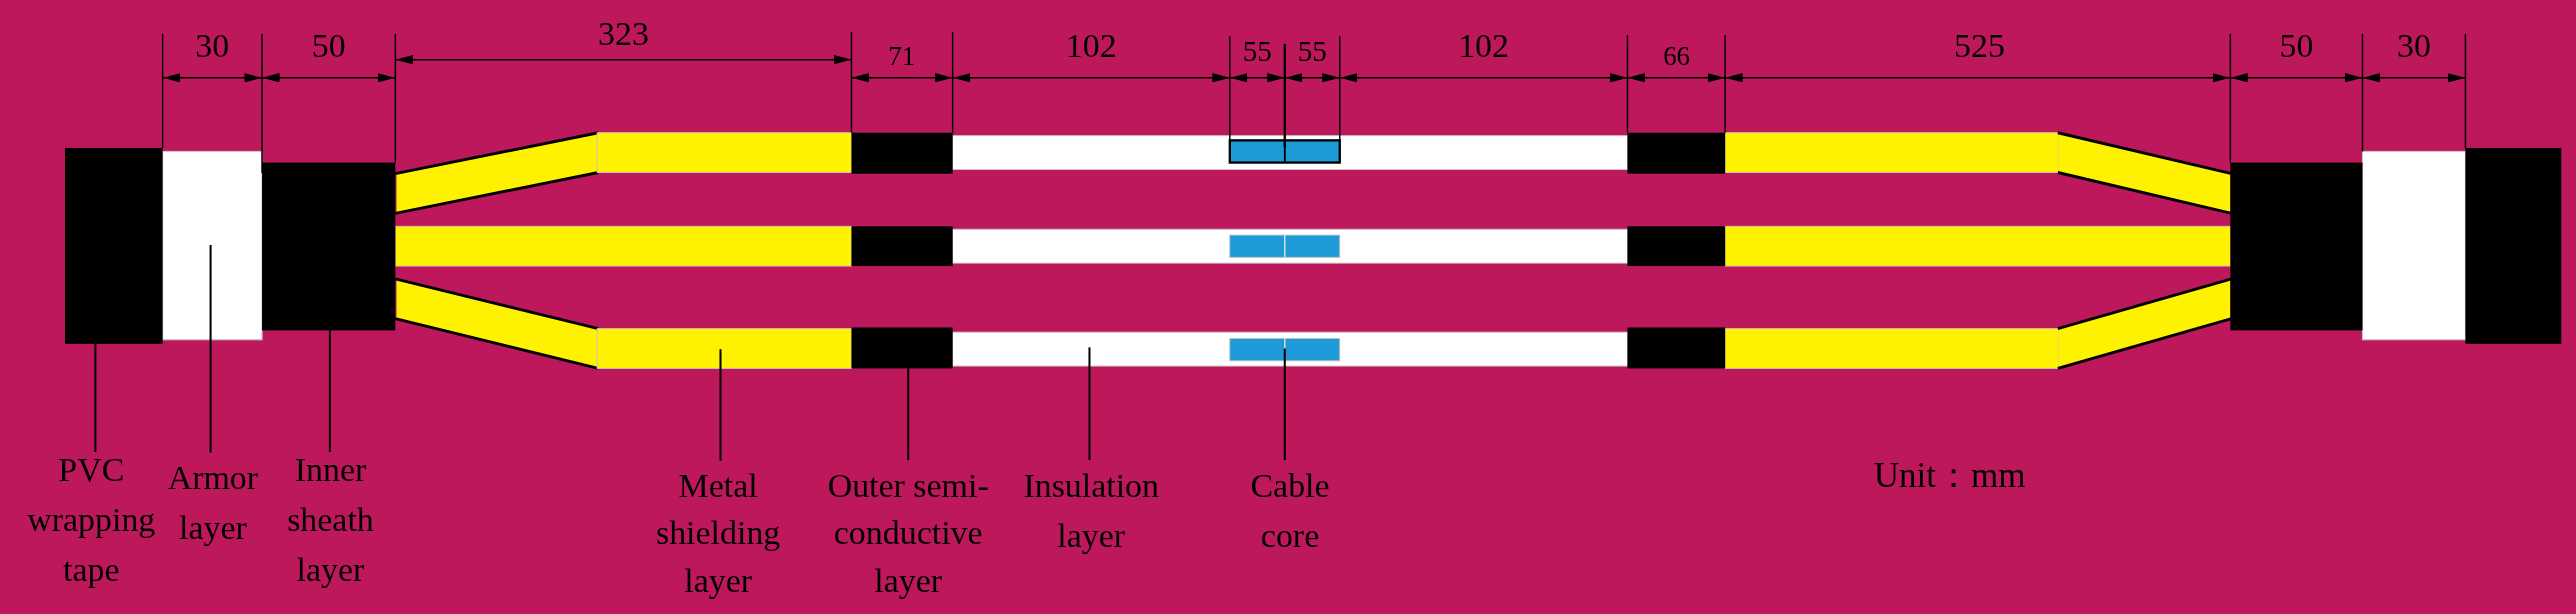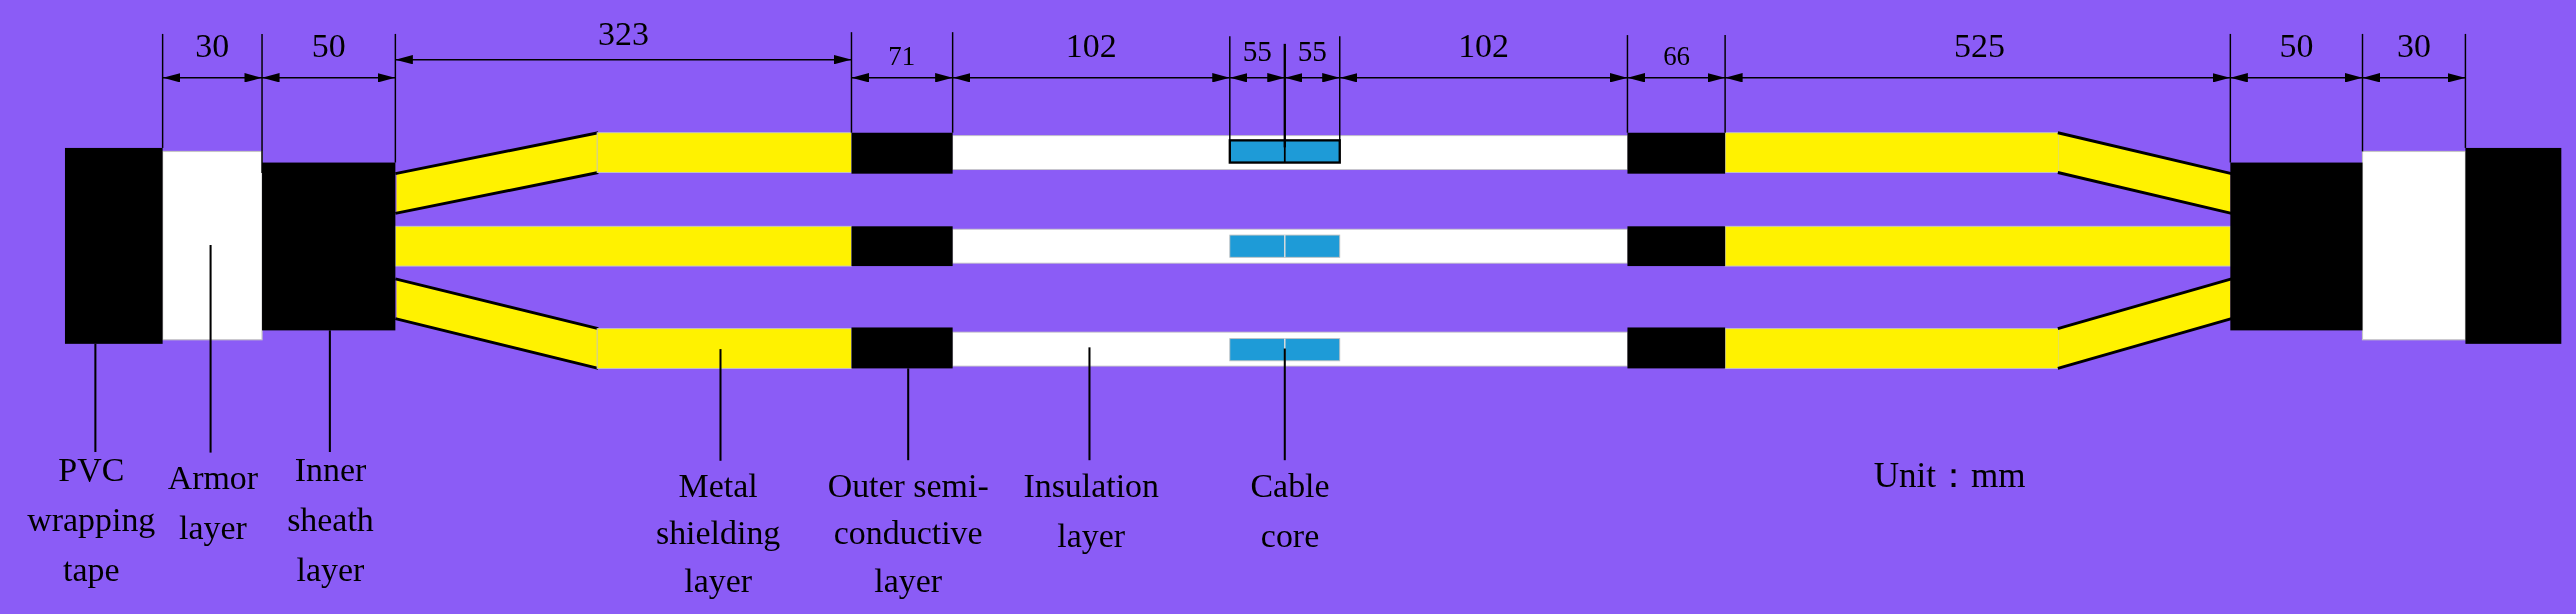--- a/index.html
+++ b/index.html
@@ -1,16 +1,16 @@
 <!DOCTYPE html>
 <html style="font-size:9.4px"><head>
 <meta charset="utf-8">
 <style>
   html,body{margin:0;padding:0;background:#ffffff;}
-  .stage{position:relative;width:2576px;height:614px;background:#8b5cf6;overflow:hidden;}
+  .stage{position:relative;width:2576px;height:614px;background:#be185d;overflow:hidden;}
   svg{display:block;}
   text{font-family:"Liberation Serif","DejaVu Serif",serif;fill:#000000;}
   .dim-num{font-size:58px;}
   .dim-num-small{font-size:46px;}
   .dim-num-55{font-size:50px;}
   .layer-label{font-size:58px;}
   .unit-note{font-size:60px;font-family:"Liberation Serif","DejaVu Sans",serif;}
   .ext{stroke:#000;stroke-width:2.5;}
   .ext-thick{stroke:#000;stroke-width:4;}
   .dimline{stroke:#000;stroke-width:2.5;}

